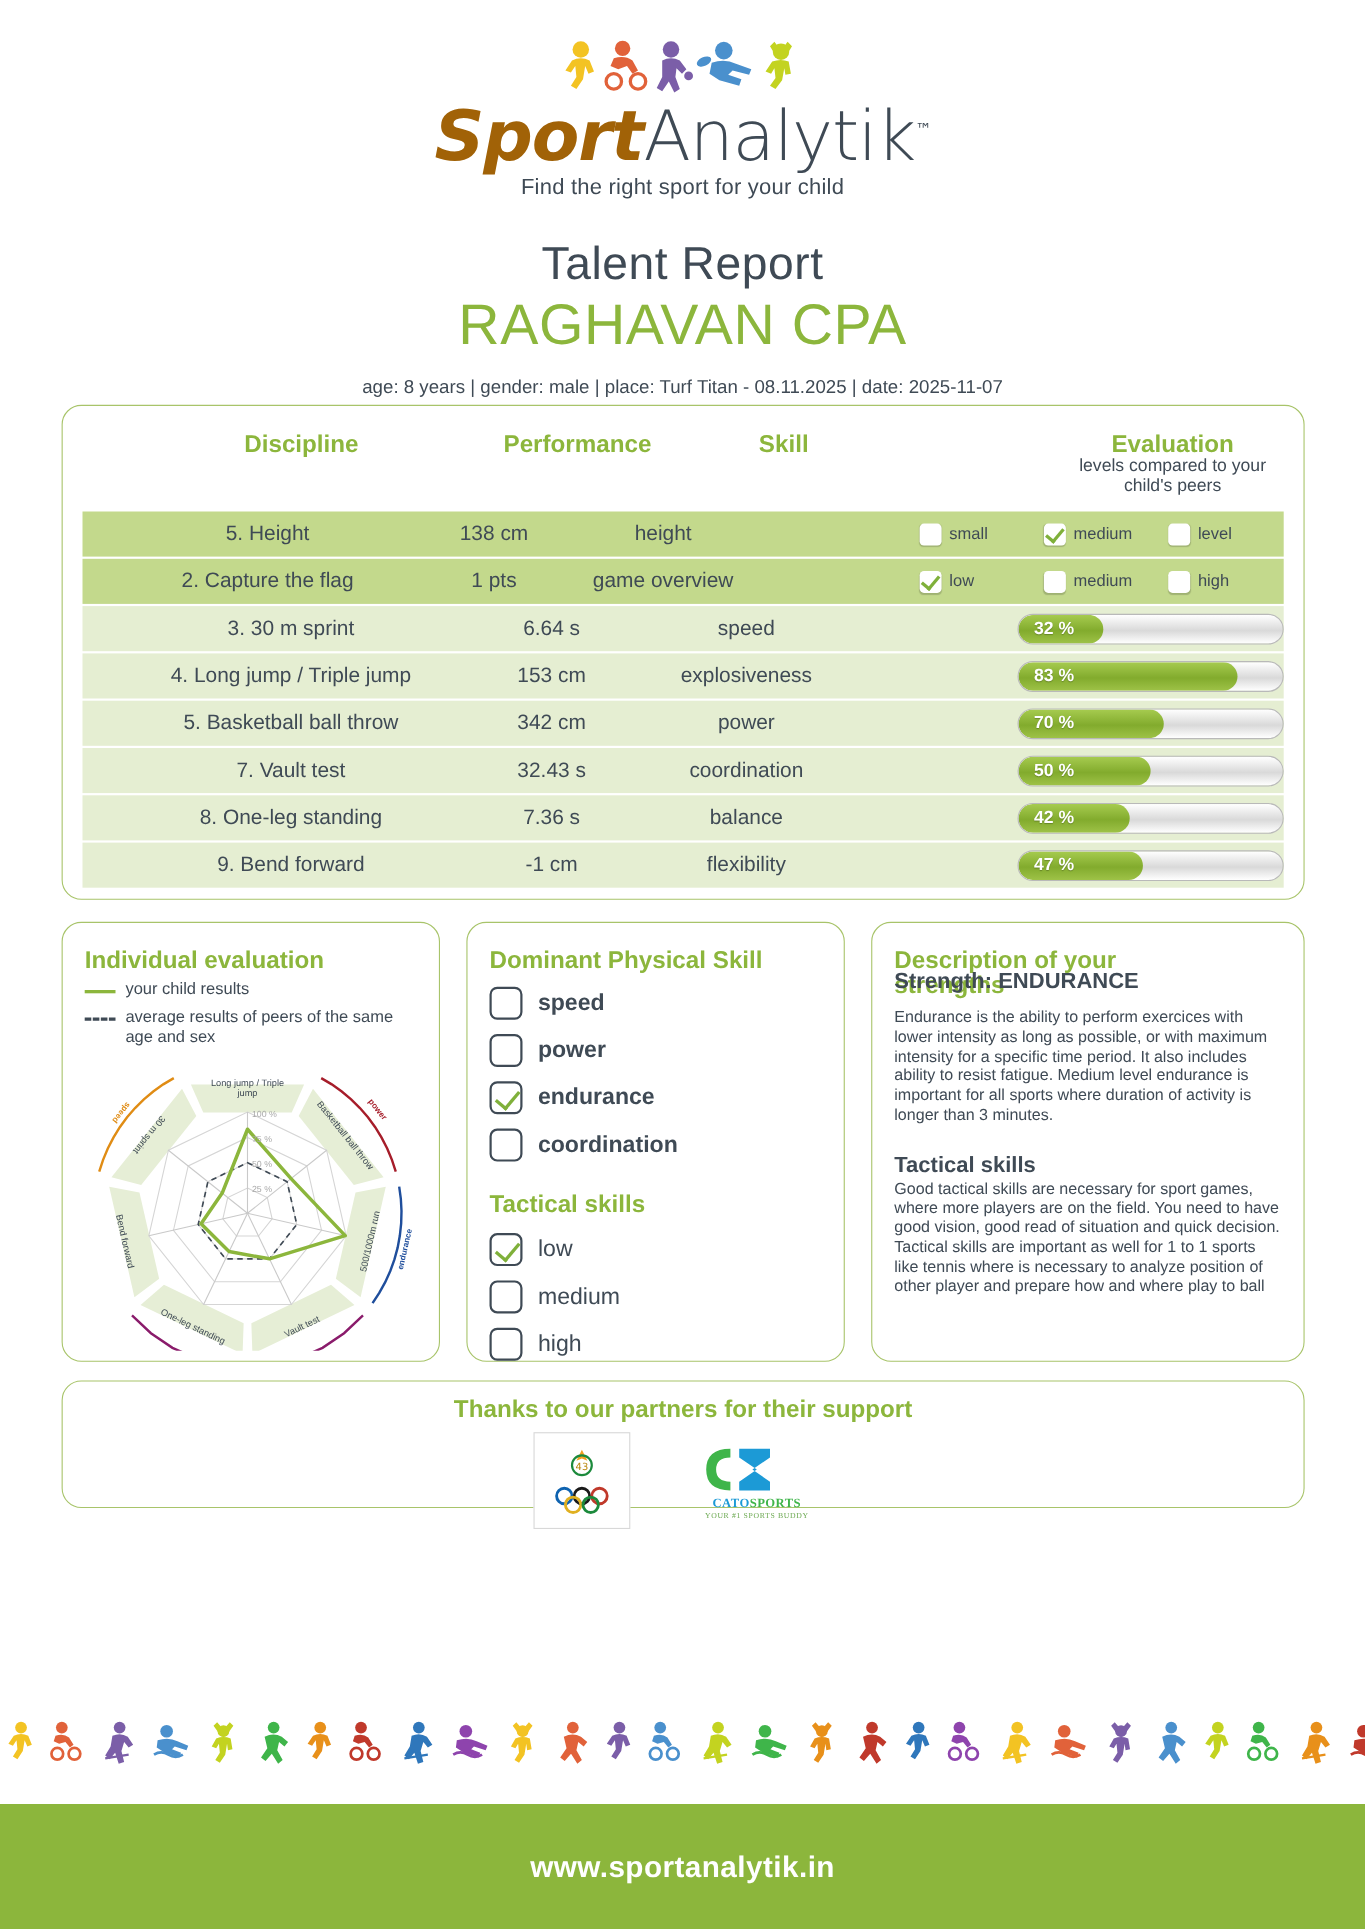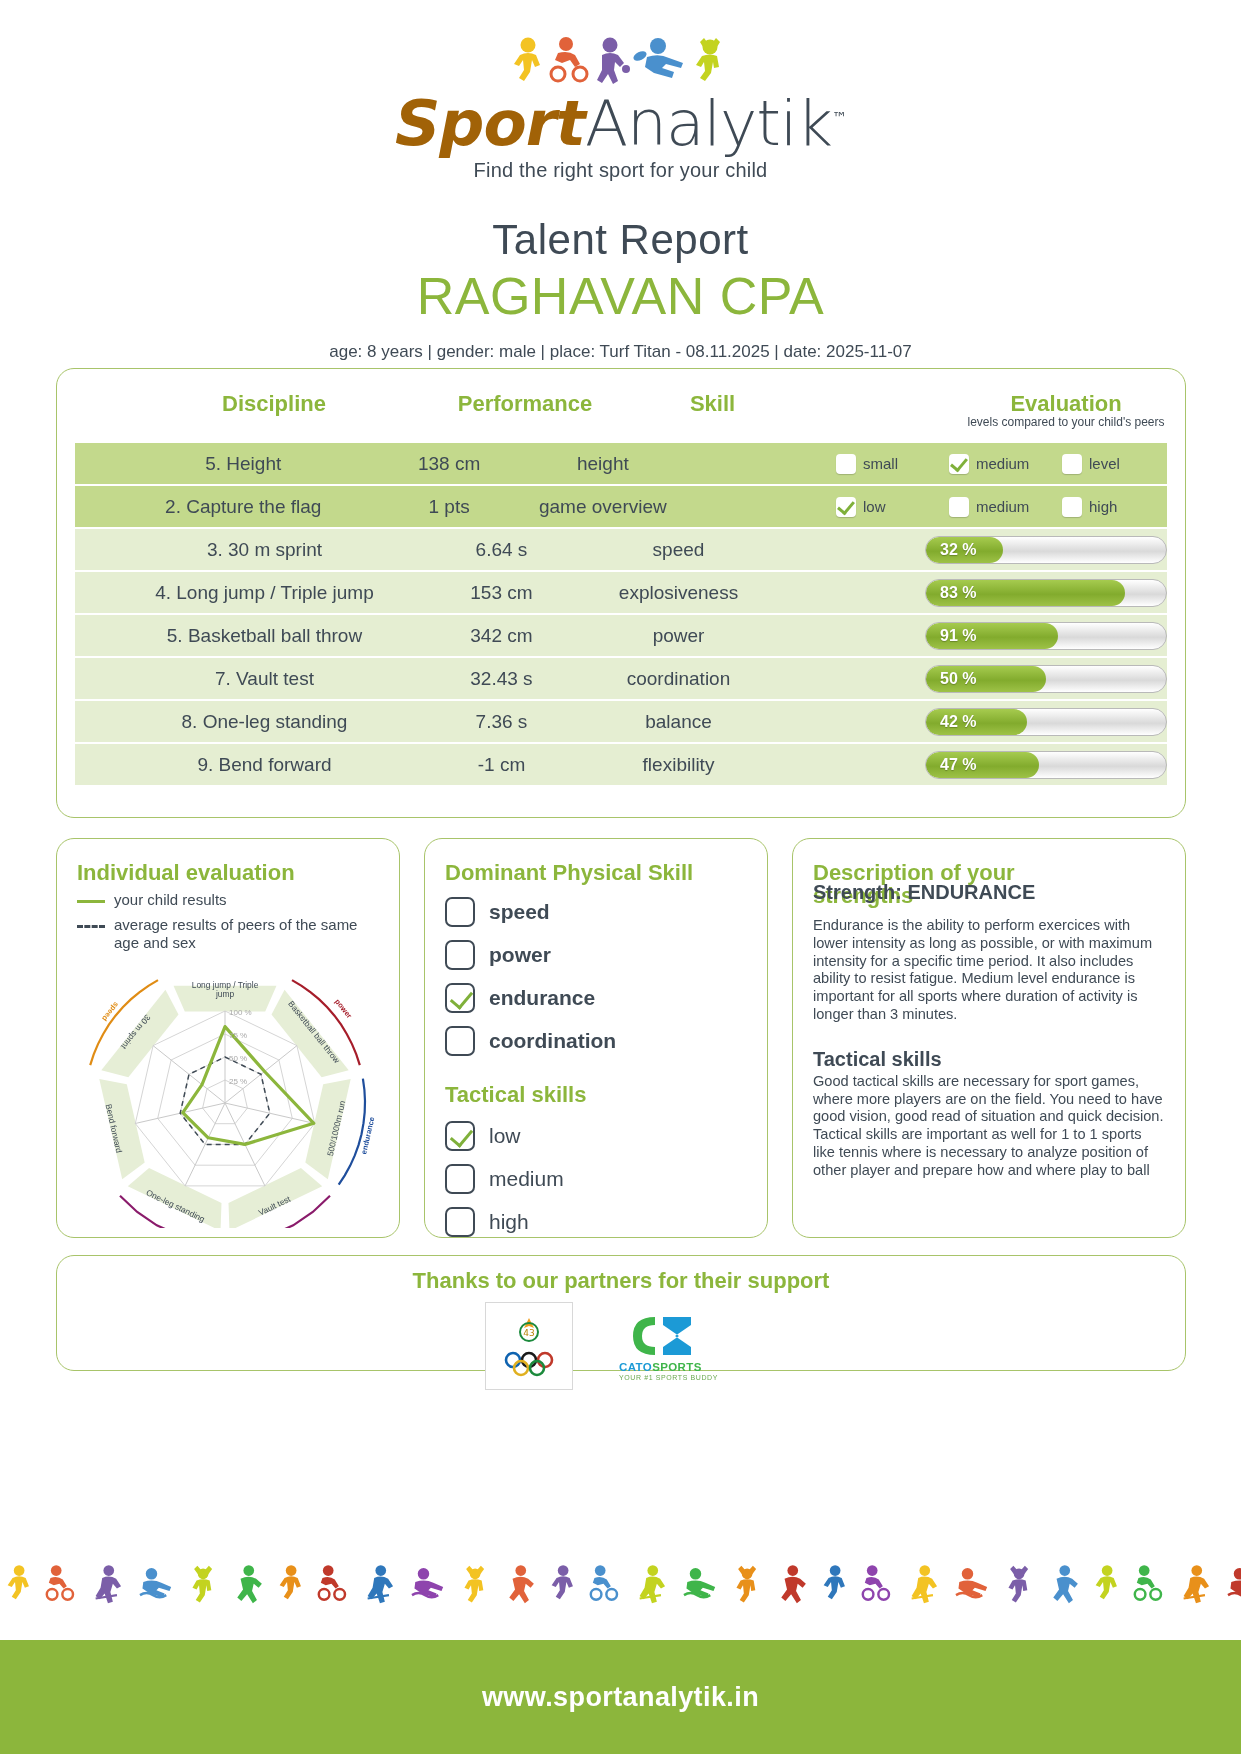--- a/index.html
+++ b/index.html
@@ -41,21 +41,21 @@
     position: absolute; left: 56px; top: 368px; width: 1130px; height: 450px;
     padding: 16px 18px 12px 18px;
     text-align: center;
   }
   .thead { display: flex; align-items: flex-start; padding: 6px 0 14px 0; }
   .th { color: #8cb63c; font-size: 22px; font-weight: bold; }
   .c-disc { width: 370px; padding-left: 28px; }
   .c-perf { width: 160px; }
   .c-skill { width: 215px; }
   .c-eval { flex: 1; padding-left: 145px; }
-  .eval-sub { display:block; color:#3f4a55; font-size: 12px; font-weight: normal; margin-top:-2px;}
+  .eval-sub { display:block; color:#3f4a55; font-size: 16px; font-weight: normal; margin-top:-2px;}
 
   .trow { display: flex; align-items: center; height: 41px; margin-bottom: 2px; }
   .trow.dark { background: #c3d98c; }
   .trow.light { background: #e5eed2; }
   .td { font-size: 19px; color: #3f4a55; }
   .td.c-disc { padding-left: 28px; }
   .td.c-eval { padding-left: 0; }
 
   
   .chk-group { display: flex; align-items: center; padding-left: 145px; gap: 8px; }
@@ -129,21 +129,21 @@
   .desc-sub { font-size: 20px; color: #3f4a55; font-weight: bold; position: absolute; top: 20px; left: 0; white-space: nowrap;}
   .desc-body { font-size: 14.6px; color: #3f4a55; line-height: 1.22; margin-top: 26px; }
   .desc-h2 { font-size: 20px; color: #3f4a55; font-weight: bold; margin-top: 24px; }
   .desc-body2 { font-size: 14.6px; color: #3f4a55; line-height: 1.22; margin-top: 2px; }
 
   
   .partners-card { position: absolute; left: 56px; top: 1255px; width: 1130px; height: 116px; }
   .partners-title { text-align: center; color: #8cb63c; font-size: 22px; font-weight: bold; padding-top: 12px; }
   .partner-logos { display: flex; justify-content: center; align-items: center; gap: 46px; margin-top: 8px; }
   .p-logo-1 { width: 88px; height: 88px; border: 1px solid #d8d8d8; display:flex; align-items:center; justify-content:center; background:#fff;}
-  .p-logo-2 { width: 138px; height: 88px; display:flex; flex-direction:column; justify-content:center;}
+  .p-logo-2 { width: 138px; height: 88px; display:flex; flex-direction:column; align-items:center; justify-content:center;font-family:Liberation Serif, serif;}
   .cato-text { font-size: 11.5px; font-weight: bold; letter-spacing: .4px; }
   .cato-sub { font-size: 7px; color: #6aa84f; letter-spacing: .6px; margin-top: 1px;}
 
   
   .footer-figs { position: absolute; left: 0; top: 1550px; width: 1241px; height: 78px; overflow: hidden; }
   .footer-bar {
     position: absolute; left: 0; top: 1640px; width: 1241px; height: 114px;
     background: #8cb63c; display: flex; align-items: center; justify-content: center;
   }
   .footer-url { color: #fff; font-size: 27px; font-weight: bold; letter-spacing: .4px; }
@@ -278,21 +278,21 @@
         </div>
       </div>
       <div class="trow light">
         <div class="td c-disc">5. Basketball ball throw</div>
         <div class="td c-perf">342 cm</div>
         <div class="td c-skill">power</div>
         <div class="td c-eval" style="flex: 1 1 0%;">
           <div class="pbar-wrap">
             <div class="pbar">
               <div class="pbar-fill" style="width: 55%;">
-                <span class="pbar-val">91 %</span>
+                <span class="pbar-val">70 %</span>
               </div>
             </div>
           </div>
         </div>
       </div>
       <div class="trow light">
         <div class="td c-disc">7. Vault test</div>
         <div class="td c-perf">32.43 s</div>
         <div class="td c-skill">coordination</div>
         <div class="td c-eval" style="flex: 1 1 0%;">

